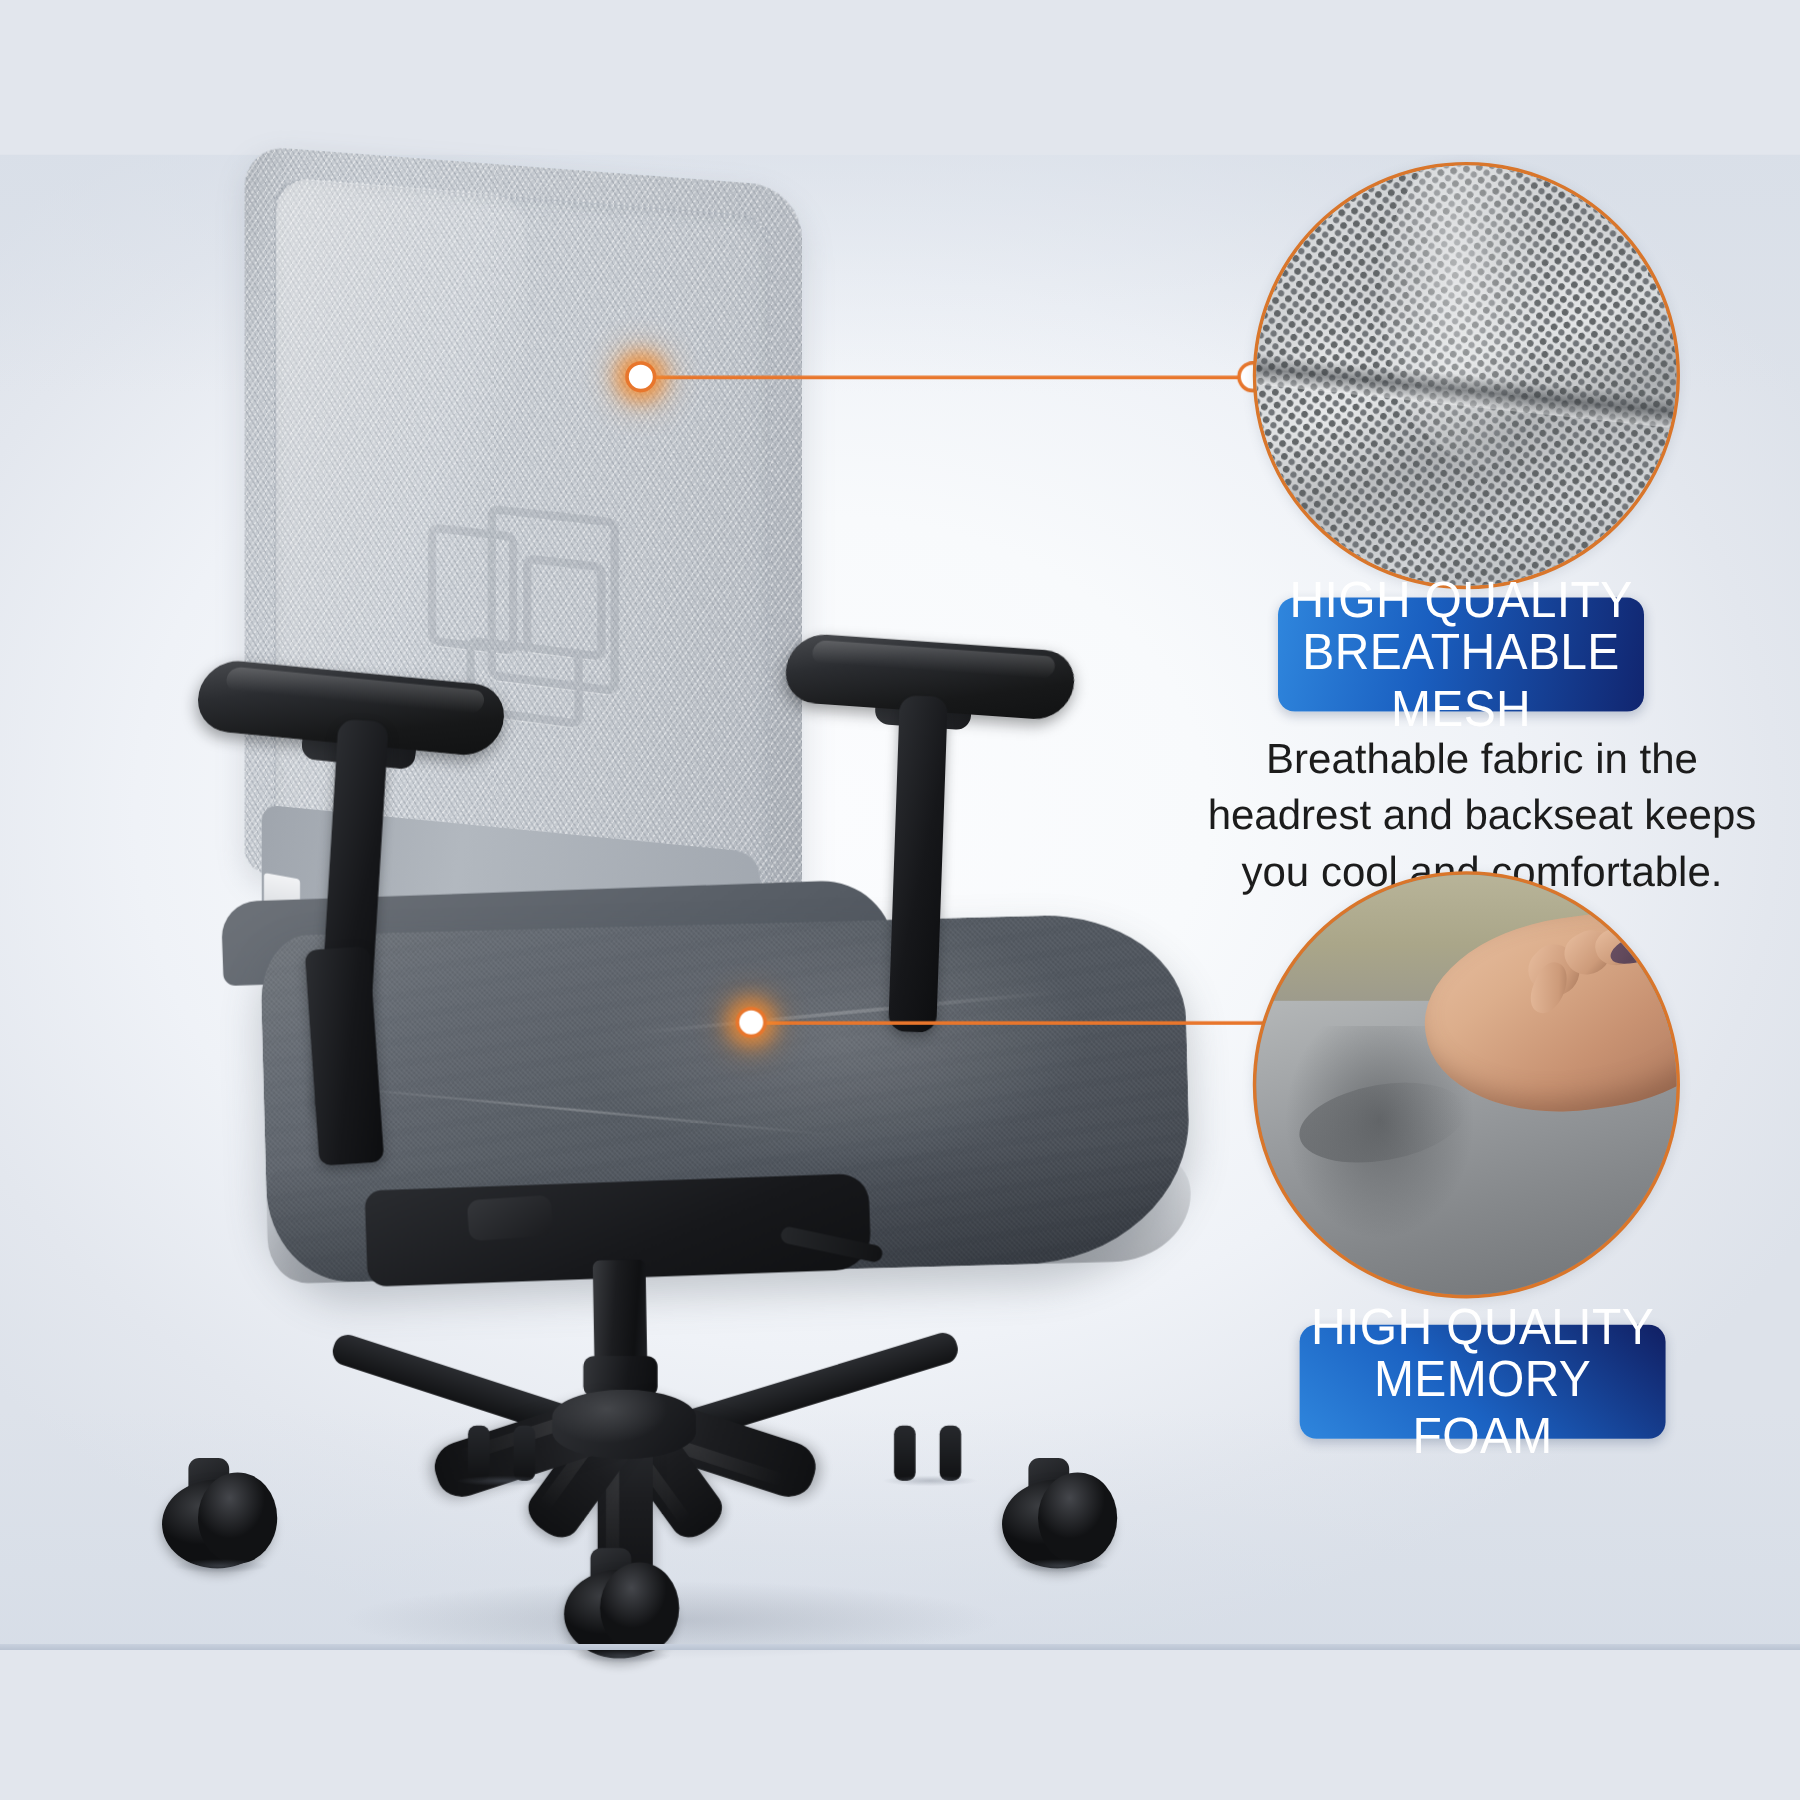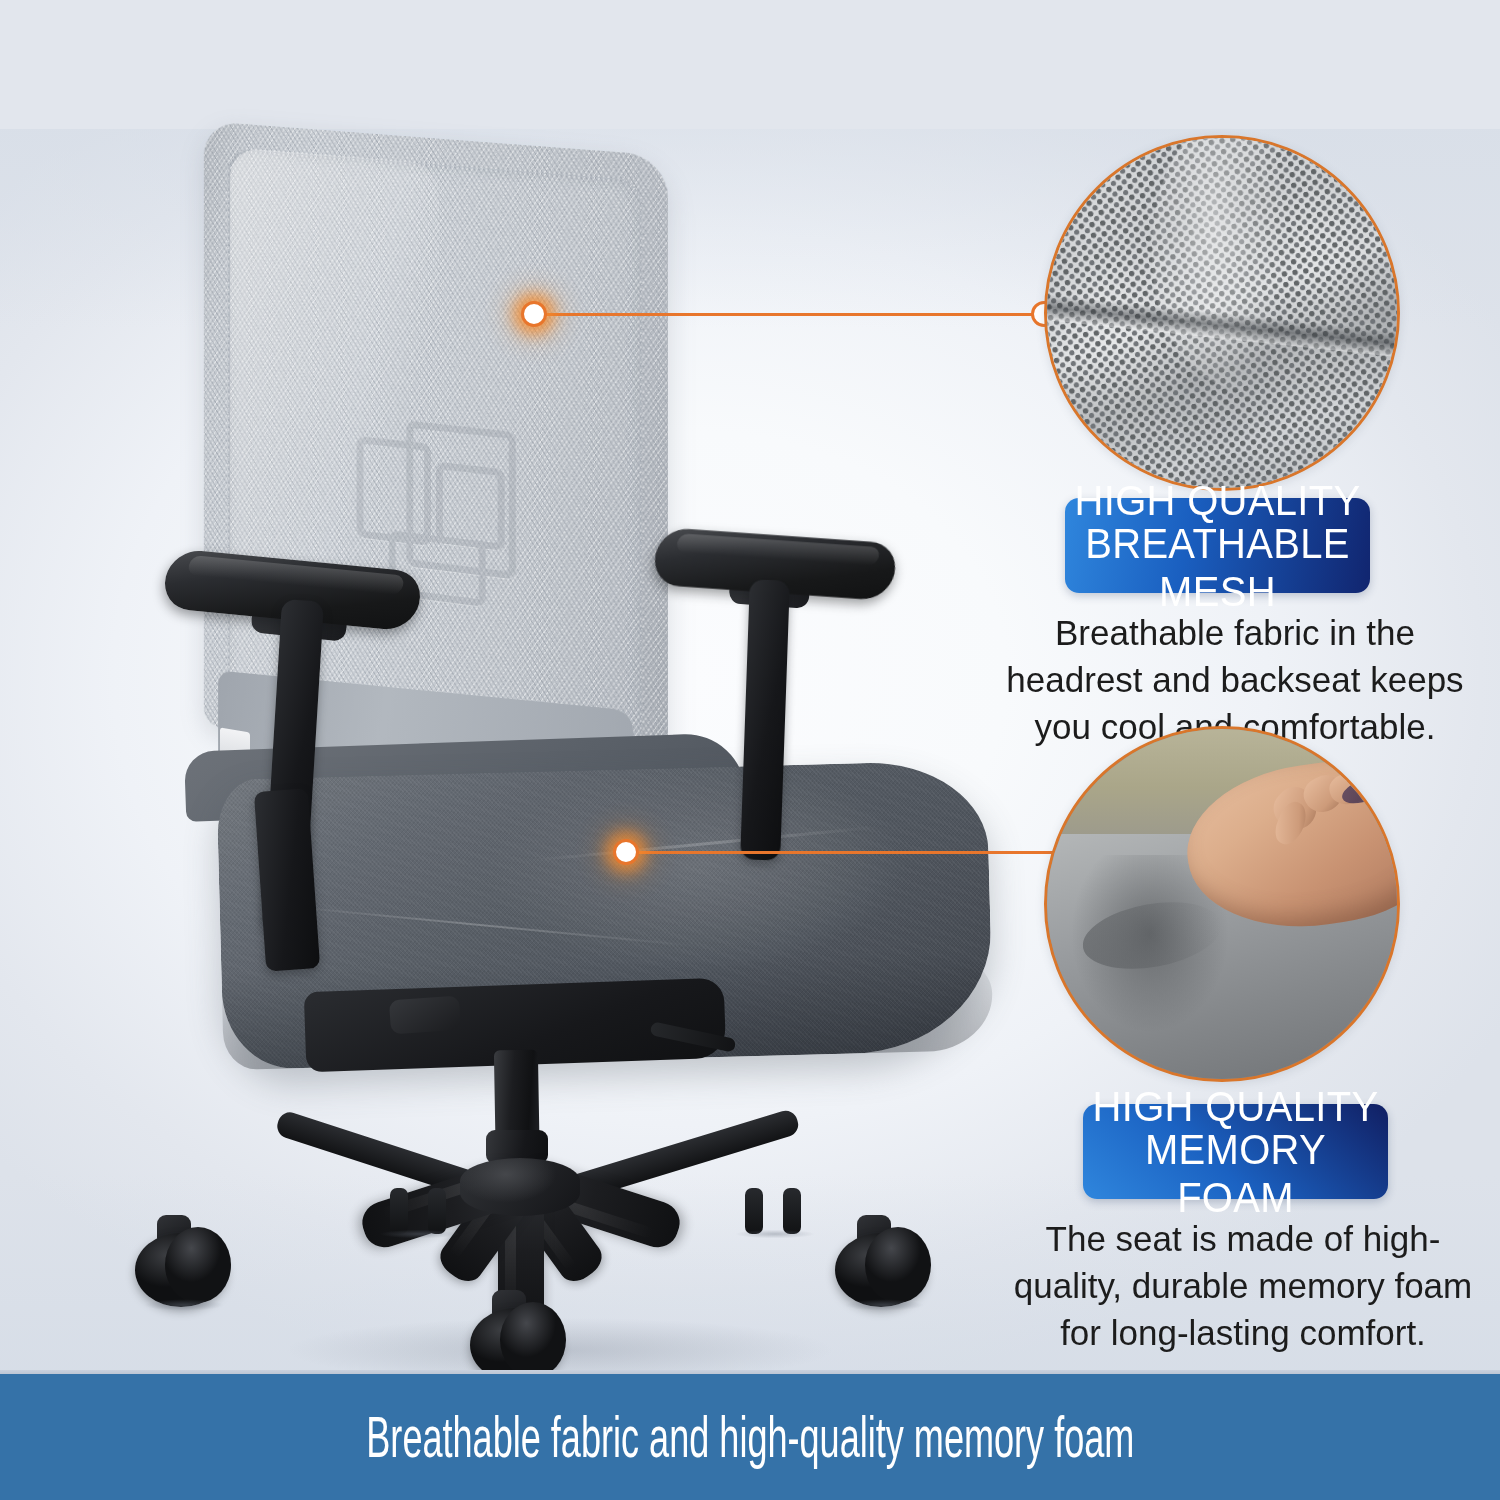--- a/index.html
+++ b/index.html
@@ -439,20 +439,16 @@
       <div class="finger f4"></div>
       <div class="dark-nail"></div>
     </div>
   </div>
 
   <div class="badge" id="badge-foam">
     <span>HIGH QUALITY</span>
     <span>MEMORY FOAM</span>
   </div>
 
-  <div class="desc" id="desc-foam">The seat is made of high-quality, durable memory foam for long-lasting comfort.</div>
 
   <div class="botbar-edge"></div>
-  <div class="botbar">
-    <div class="botbar-text">Breathable fabric and high-quality memory foam</div>
-  </div>
 
 </div>
 
 </body></html>

